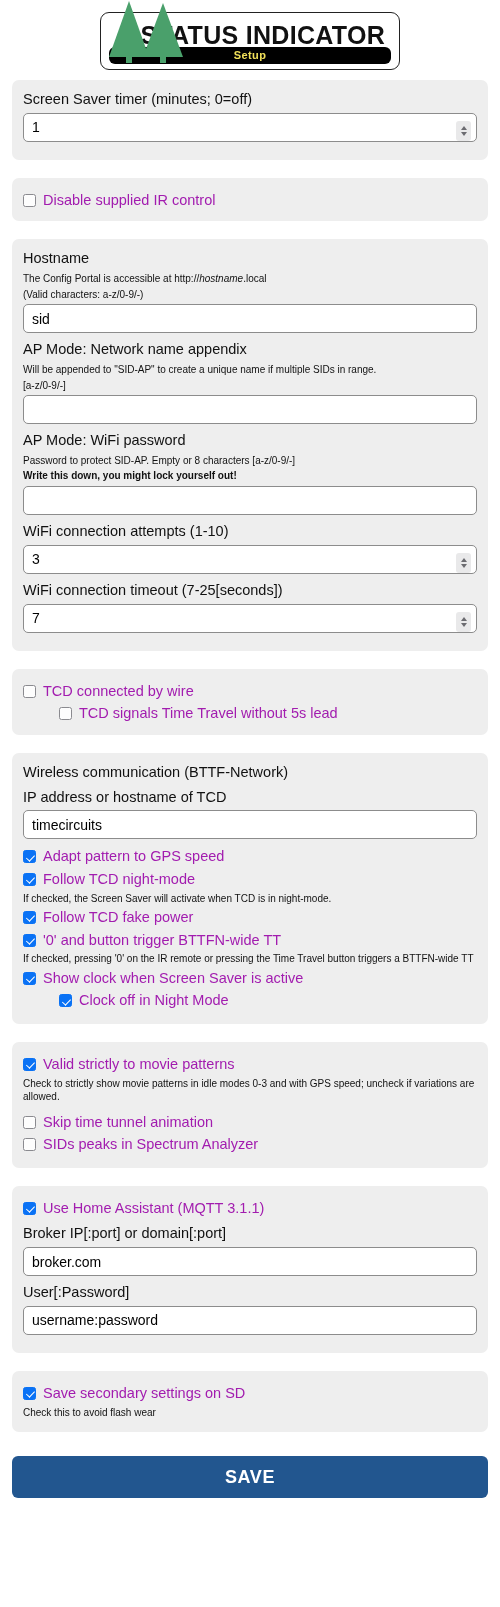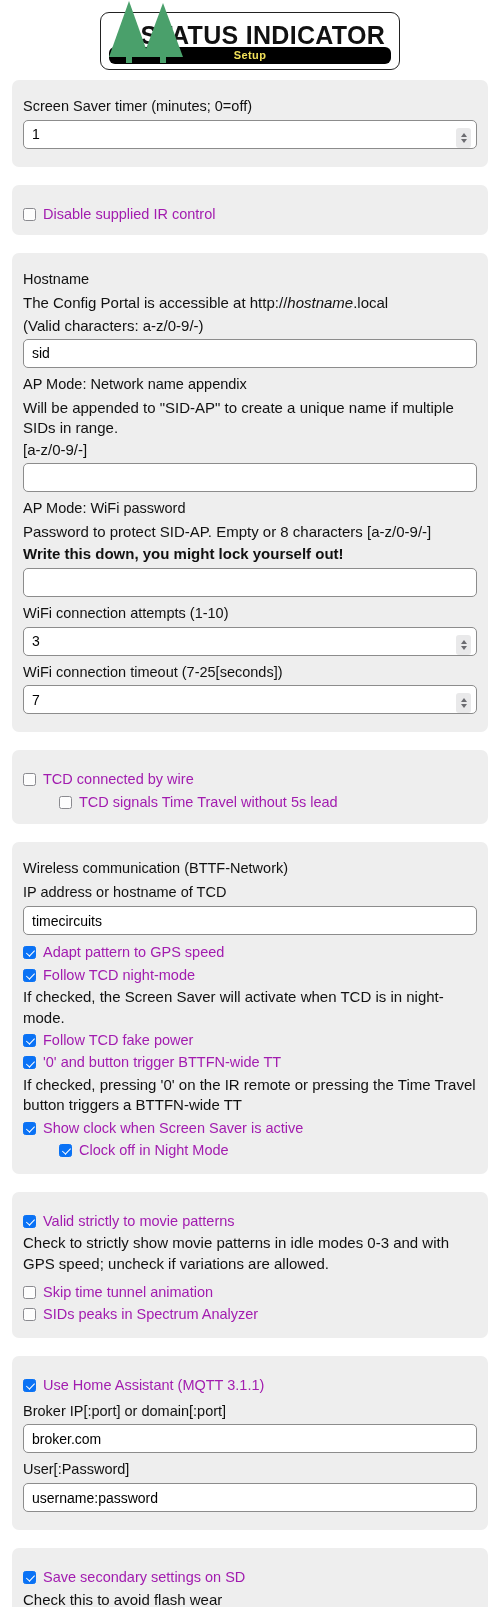--- a/index.html
+++ b/index.html
@@ -59,35 +59,35 @@
     font-size: 11px;
     font-weight: 700;
     letter-spacing: .4px;
     line-height: 1;
   }
 
   
   .section {
     background: #eeeeee;
     border-radius: 7px;
-    padding: 17px 11px 11px 11px;
+    padding: 10px 11px 11px 11px;
     margin-bottom: 18px;
   }
   .section.tight { padding-bottom: 9px; }
 
   .lbl {
     font-size: 14.5px;
     line-height: 1.3;
     color: #111;
     margin: 0 0 4px 0;
     display: block;
   }
   .lbl.gap-top { margin-top: 6px; }
   .sub {
-    font-size: 15px;
+    font-size: 10px;
     line-height: 1.35;
     color: #111;
     margin: 0 0 2px 0;
     display: block;
   }
   .sub.bold { font-weight: 700; }
   .sub i { font-style: italic; }
 
   input.txt, input.num {
     display: block;

